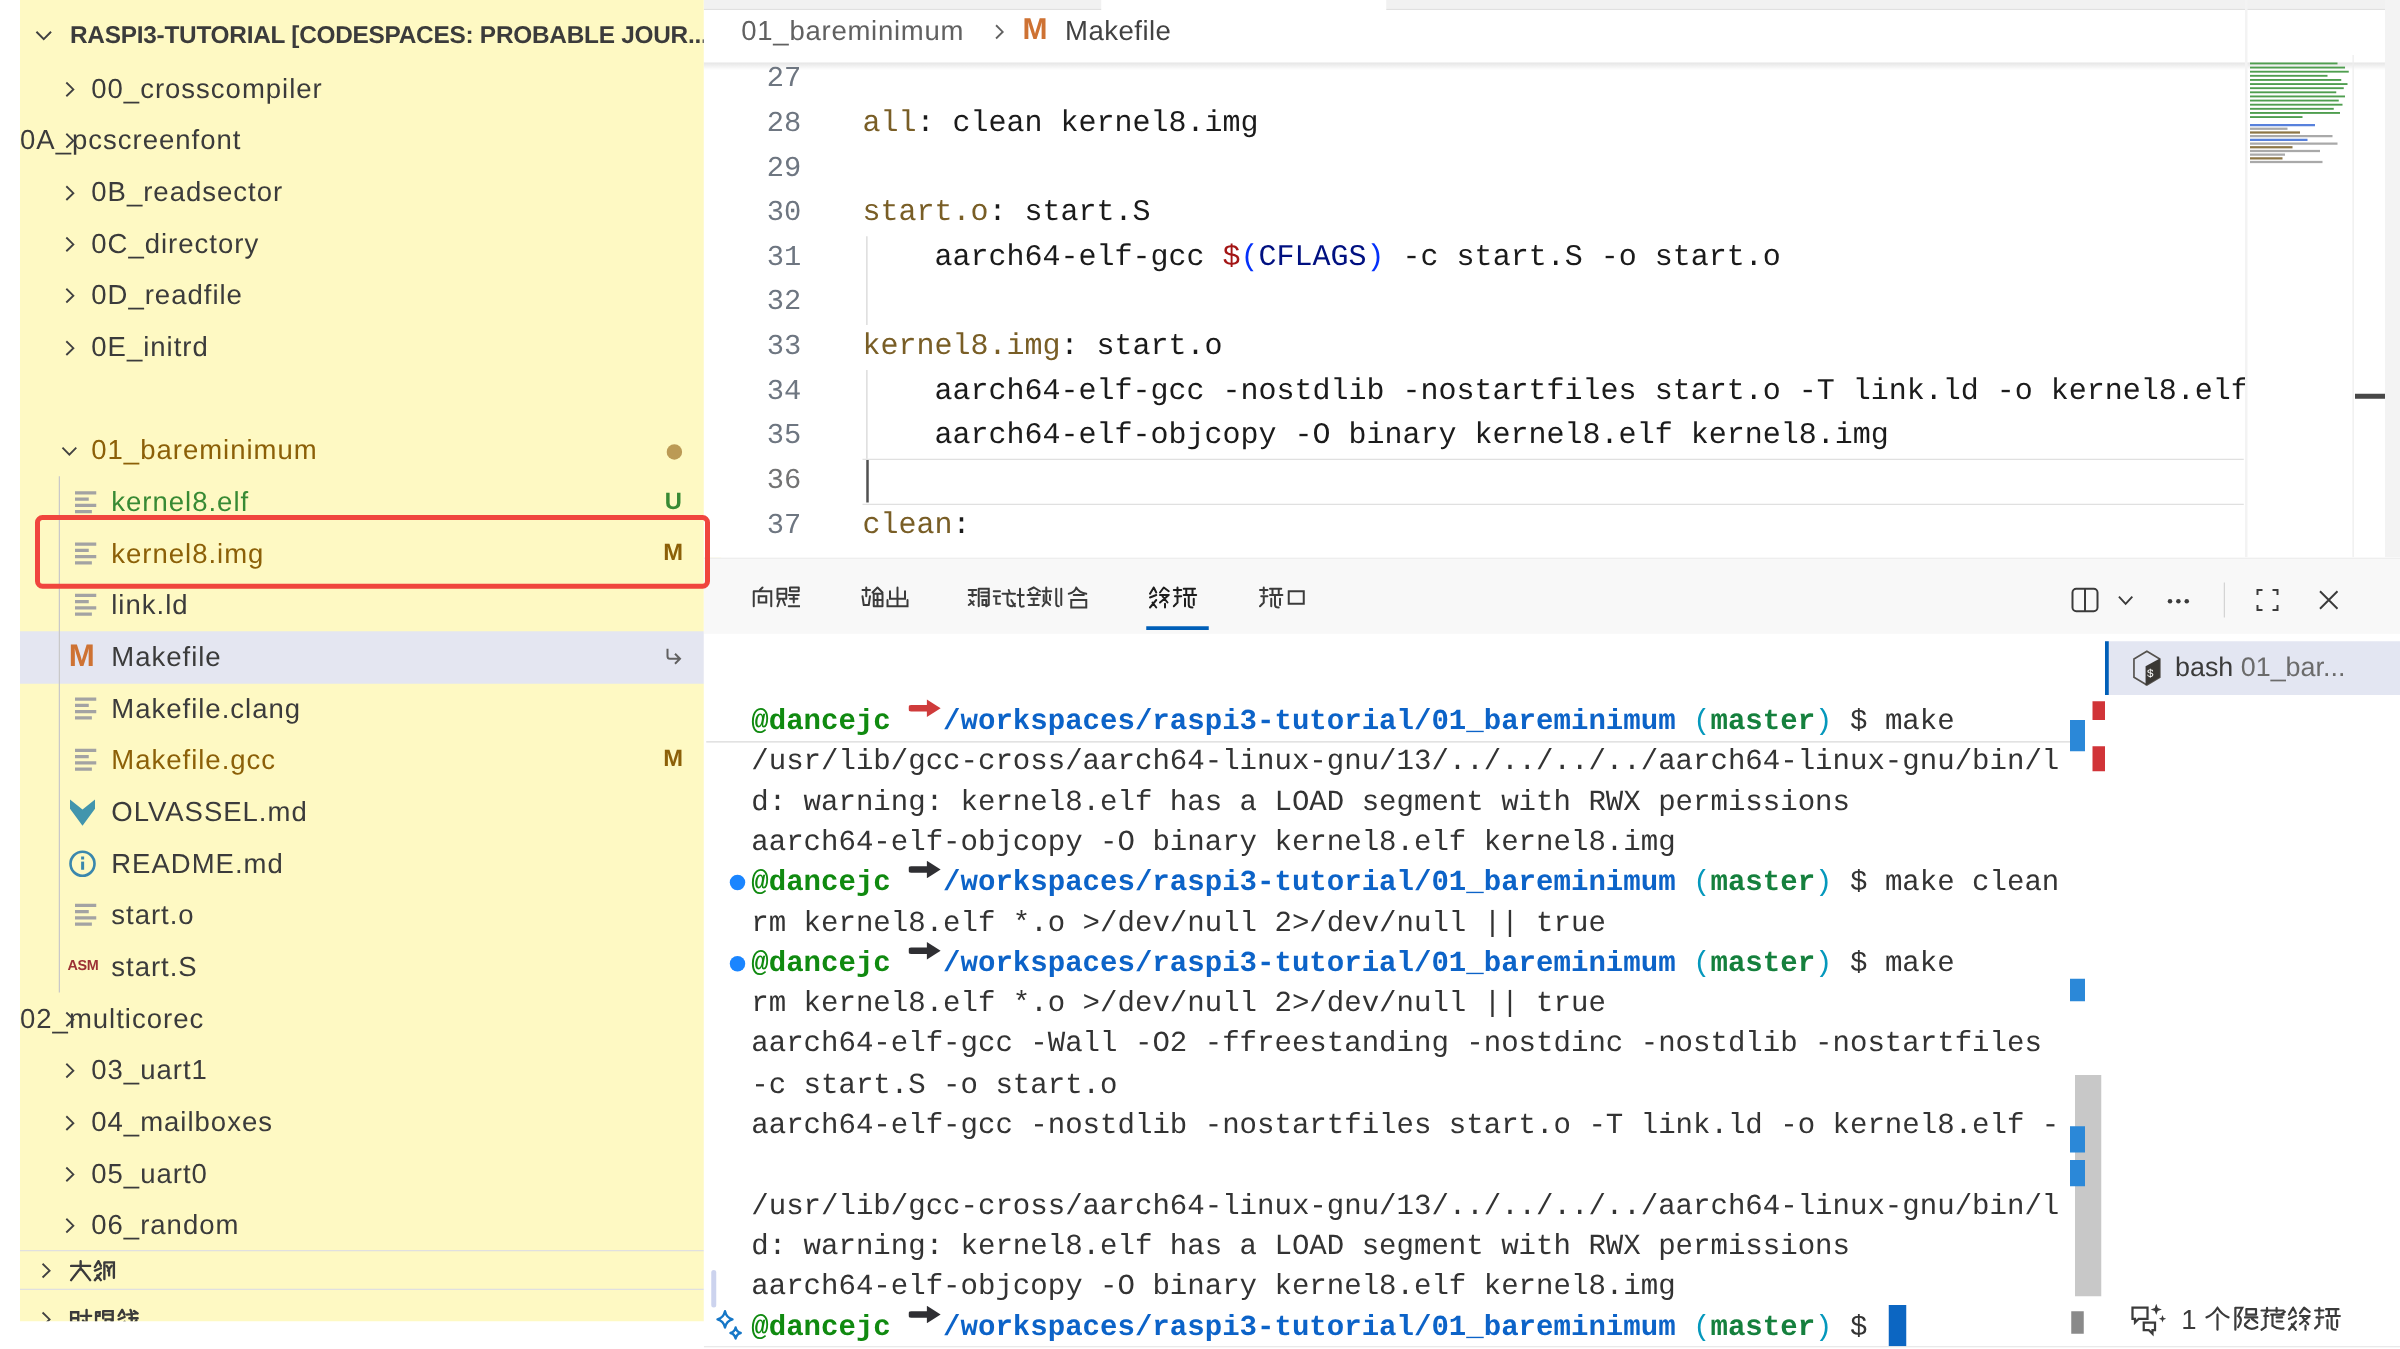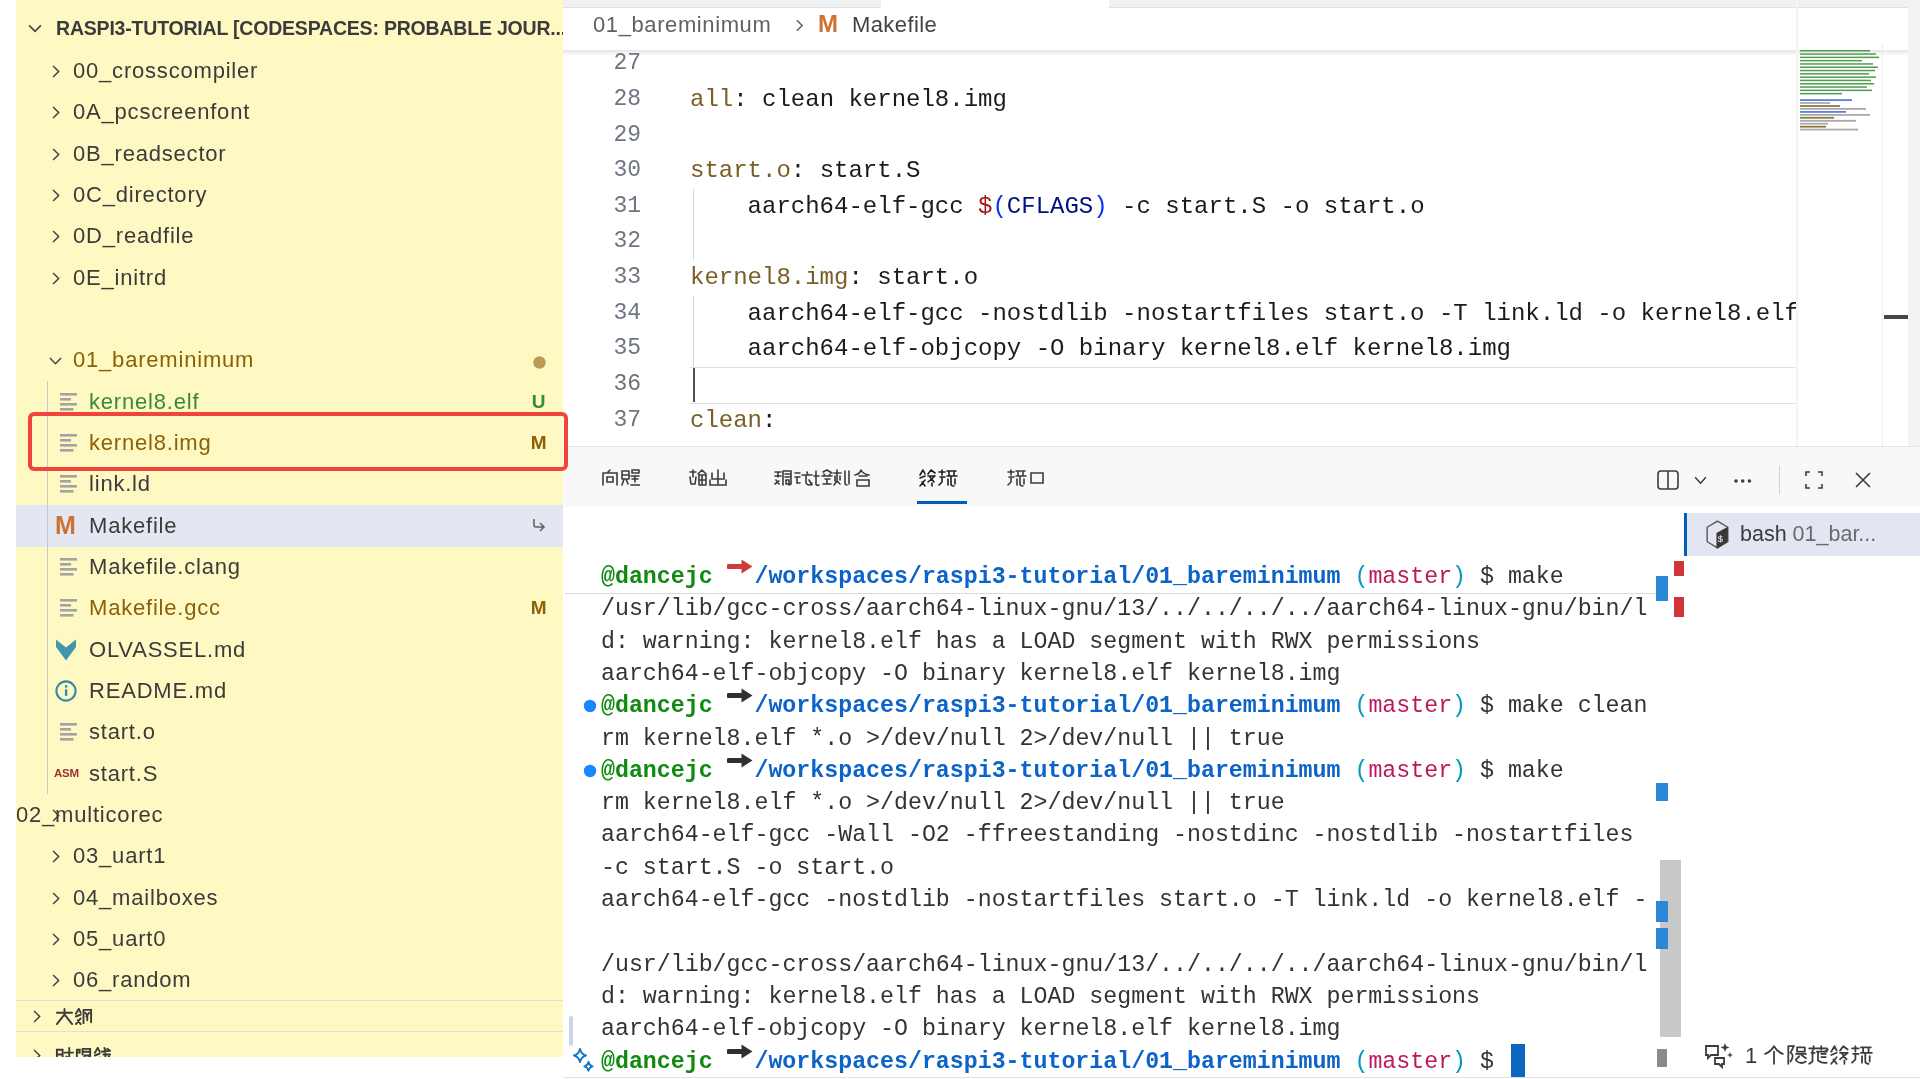--- a/index.html
+++ b/index.html
@@ -12,21 +12,21 @@
 .fico{position:absolute;left:44px;top:50%;margin-top:-11px}
 #editor{position:absolute;left:563px;top:0;width:1357px;height:446px;background:#fff;overflow:hidden}
 .cline{position:absolute;left:127px;white-space:pre;font-family:"Liberation Mono",monospace;font-size:24px;line-height:35.6px;color:#1b1b1b}
 .lnum{position:absolute;left:0;width:78px;text-align:right;font-family:"Liberation Mono",monospace;font-size:23px;line-height:35.6px;color:#6e7681}
 .fn{color:#795e26}
 #panel{position:absolute;left:563px;top:446px;width:1357px;height:632px;background:#fff;overflow:hidden}
 .trml{position:absolute;left:38px;white-space:pre;font-family:"Liberation Mono",monospace;font-size:23.25px;line-height:32.3px;color:#333}
 .g{color:#108a10;font-weight:bold}
 .bl{color:#0c63c8;font-weight:bold}
 .cy{color:#0598bc}
-.rd{color:#be185d;font-weight:normal}
+.rd{color:#15803d;font-weight:bold}
 .arr{display:inline-block;width:27.9px;position:relative;height:10px}
 .cj{display:inline-block;vertical-align:-3px}
 </style>
 </head>
 <body>
 
 <div id="sidebar">
 <div class="trow" style="top:8px;height:40px;font-weight:bold;font-size:19.5px;letter-spacing:-0.2px;color:#3b3b3b">
       <svg class="chev" style="left:10px;margin-top:-9px" width="18" height="18" viewBox="0 0 16 16">
         <path d="M2.8 5.7 L8 11 L13.2 5.7" fill="none" stroke="#424242" stroke-width="1.4"></path>
@@ -36,21 +36,21 @@
 <div class="trow" style="top:50.0px">
       <svg class="chev" style="left:31px;margin-top:-8px" width="17" height="17" viewBox="0 0 16 16">
         <path d="M5.7 2.8 L11 8 L5.7 13.2" fill="none" stroke="#424242" stroke-width="1.4"></path>
       </svg>
       <span style="margin-left:57px">00_crosscompiler</span>
     </div>
 <div class="trow" style="top:91.3px">
       <svg class="chev" style="left:31px;margin-top:-8px" width="17" height="17" viewBox="0 0 16 16">
         <path d="M5.7 2.8 L11 8 L5.7 13.2" fill="none" stroke="#424242" stroke-width="1.4"></path>
       </svg>
-      <span style="margin-left:57px">0A_pcscreenfont</span>
+      <span style="">0A_pcscreenfont</span>
     </div>
 <div class="trow" style="top:132.7px">
       <svg class="chev" style="left:31px;margin-top:-8px" width="17" height="17" viewBox="0 0 16 16">
         <path d="M5.7 2.8 L11 8 L5.7 13.2" fill="none" stroke="#424242" stroke-width="1.4"></path>
       </svg>
       <span style="margin-left:57px">0B_readsector</span>
     </div>
 <div class="trow" style="top:174.0px">
       <svg class="chev" style="left:31px;margin-top:-8px" width="17" height="17" viewBox="0 0 16 16">
         <path d="M5.7 2.8 L11 8 L5.7 13.2" fill="none" stroke="#424242" stroke-width="1.4"></path>

